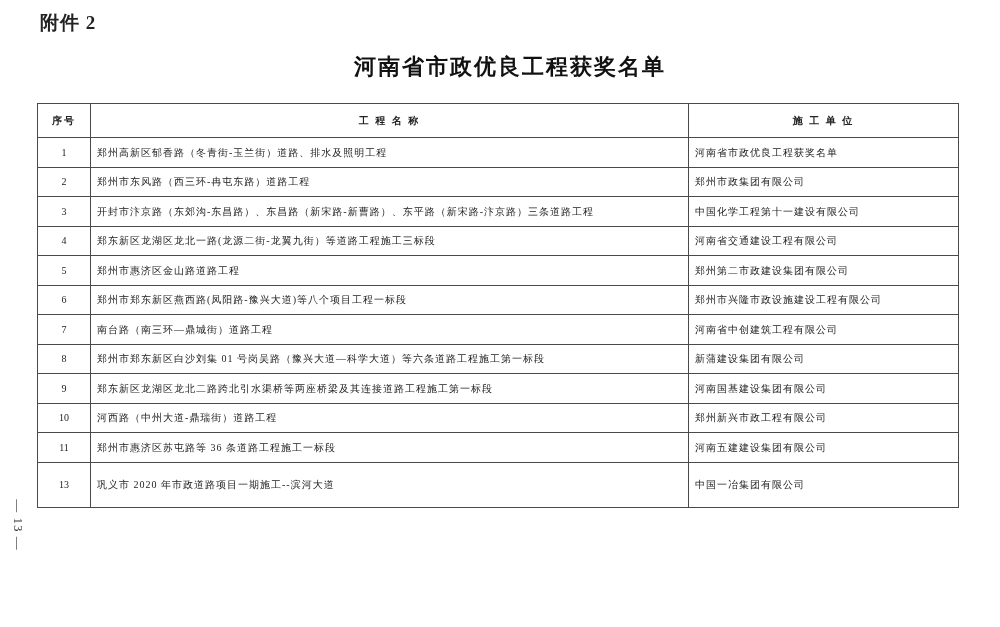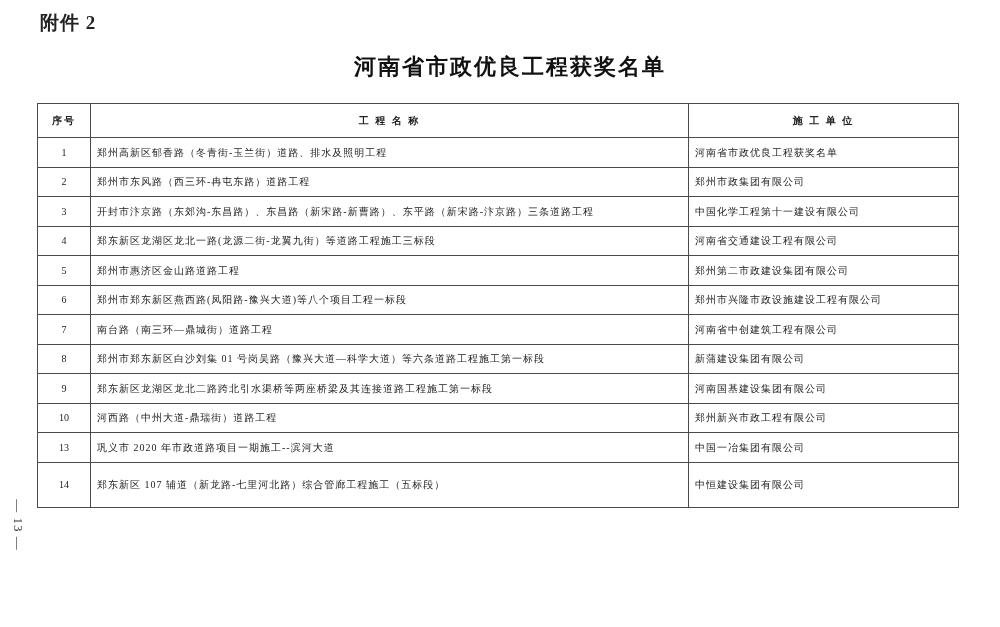--- a/index.html
+++ b/index.html
@@ -155,25 +155,25 @@
           <td class="col-no">9</td>
           <td class="col-project">郑东新区龙湖区龙北二路跨北引水渠桥等两座桥梁及其连接道路工程施工第一标段</td>
           <td class="col-company">河南国基建设集团有限公司</td>
         </tr>
         <tr>
           <td class="col-no">10</td>
           <td class="col-project">河西路（中州大道-鼎瑞街）道路工程</td>
           <td class="col-company">郑州新兴市政工程有限公司</td>
         </tr>
         <tr>
+          <td class="col-no">11</td>
+          <td class="col-project">郑州市惠济区苏屯路等 36 条道路工程施工一标段</td>
+          <td class="col-company">河南五建建设集团有限公司</td>
+        </tr>
+        <tr>
           <td class="col-no">13</td>
           <td class="col-project">巩义市 2020 年市政道路项目一期施工--滨河大道</td>
           <td class="col-company">中国一冶集团有限公司</td>
-        </tr>
-        <tr>
-          <td class="col-no">14</td>
-          <td class="col-project">郑东新区 107 辅道（新龙路-七里河北路）综合管廊工程施工（五标段）</td>
-          <td class="col-company">中恒建设集团有限公司</td>
         </tr>
       </tbody>
   </table>
 
 </div>
 
 </body></html>

